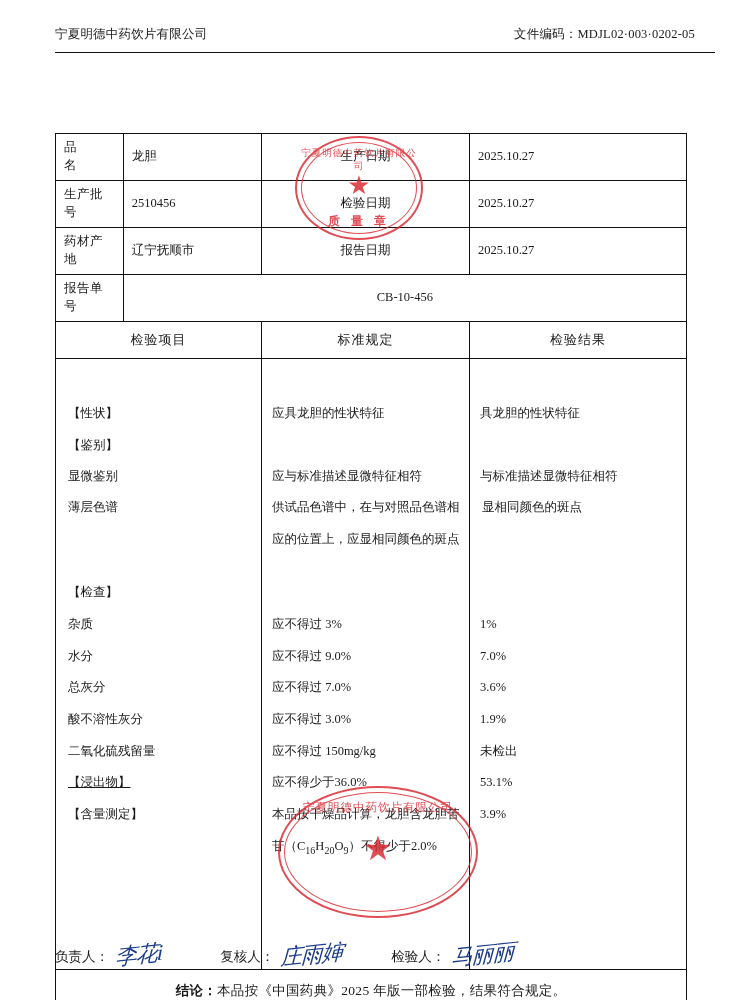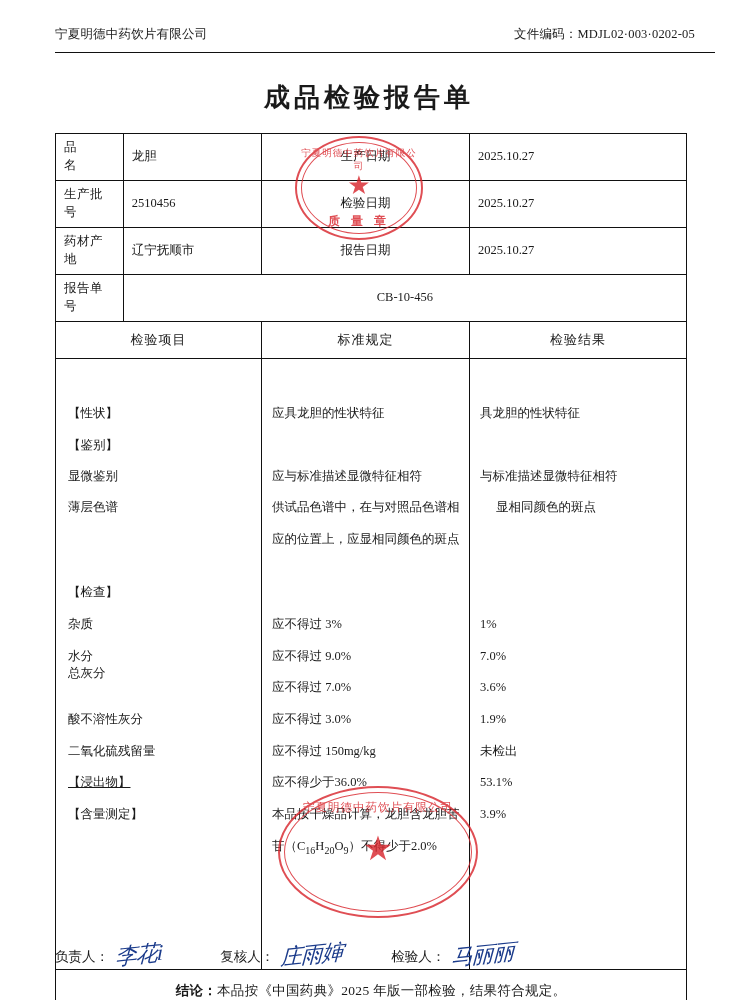--- a/index.html
+++ b/index.html
@@ -225,21 +225,20 @@
 <body>
 
 <div class="page">
 
   <div class="top-bar">
     <div class="company">宁夏明德中药饮片有限公司</div>
     <div class="doccode">文件编码：MDJL02·003·0202-05</div>
   </div>
   <div class="hairline"></div>
 
-  <div class="doc-title">成品检验报告单</div>
 
   <table class="main">
     <tbody>
         <tr class="rowh">
       <td class="w-lbl">
             <div class="cell lbl">品　　名</div>
           </td>
       <td class="w-val">
             <div class="cell">龙胆</div>
           </td>
@@ -294,21 +293,21 @@
     <tr>
       <td class="bodycell" colspan="2">
         <div class="bodycol col-item">
           <div class="bline" style="left:12px; top:47px;">【性状】</div>
           <div class="bline" style="left:12px; top:79px;">【鉴别】</div>
           <div class="bline" style="left:12px; top:110px;">显微鉴别</div>
           <div class="bline" style="left:12px; top:141px;">薄层色谱</div>
           <div class="bline" style="left:12px; top:226px;">【检查】</div>
           <div class="bline" style="left:12px; top:258px;">杂质</div>
           <div class="bline" style="left:12px; top:290px;">水分</div>
-          <div class="bline" style="left:12px; top:307px;">总灰分</div>
+          <div class="bline" style="left:12px; top:321px;">总灰分</div>
           <div class="bline" style="left:12px; top:353px;">酸不溶性灰分</div>
           <div class="bline" style="left:12px; top:385px;">二氧化硫残留量</div>
           <div class="bline" style="left:12px; top:416px;text-decoration:underline;">【浸出物】</div>
           <div class="bline" style="left:12px; top:448px;">【含量测定】</div>
         </div>
       </td>
       <td class="bodycell">
         <div class="bodycol col-std">
           <div class="bline" style="left:10px; top:47px;">应具龙胆的性状特征</div>
           <div class="bline" style="left:10px; top:110px;">应与标准描述显微特征相符</div>
@@ -323,21 +322,21 @@
           <div class="bline" style="left:10px; top:448px;">本品按干燥品计算，龙胆含龙胆苦</div>
           <div class="bline" style="left:10px; top:480px;">
             苷（C<span class="sub">16</span>H<span class="sub">20</span>O<span class="sub">9</span>）不得少于2.0%
           </div>
         </div>
       </td>
       <td class="bodycell">
         <div class="bodycol col-res">
           <div class="bline" style="left:10px; top:47px;">具龙胆的性状特征</div>
           <div class="bline" style="left:10px; top:110px;">与标准描述显微特征相符</div>
-          <div class="bline" style="left:26px; top:141px;">显相同颜色的斑点</div>
+          <div class="bline" style="left:12px; top:141px;">显相同颜色的斑点</div>
           <div class="bline" style="left:10px; top:258px;">1%</div>
           <div class="bline" style="left:10px; top:290px;">7.0%</div>
           <div class="bline" style="left:10px; top:321px;">3.6%</div>
           <div class="bline" style="left:10px; top:353px;">1.9%</div>
           <div class="bline" style="left:10px; top:385px;">未检出</div>
           <div class="bline" style="left:10px; top:416px;">53.1%</div>
           <div class="bline" style="left:10px; top:448px;">3.9%</div>
         </div>
       </td>
     </tr>

